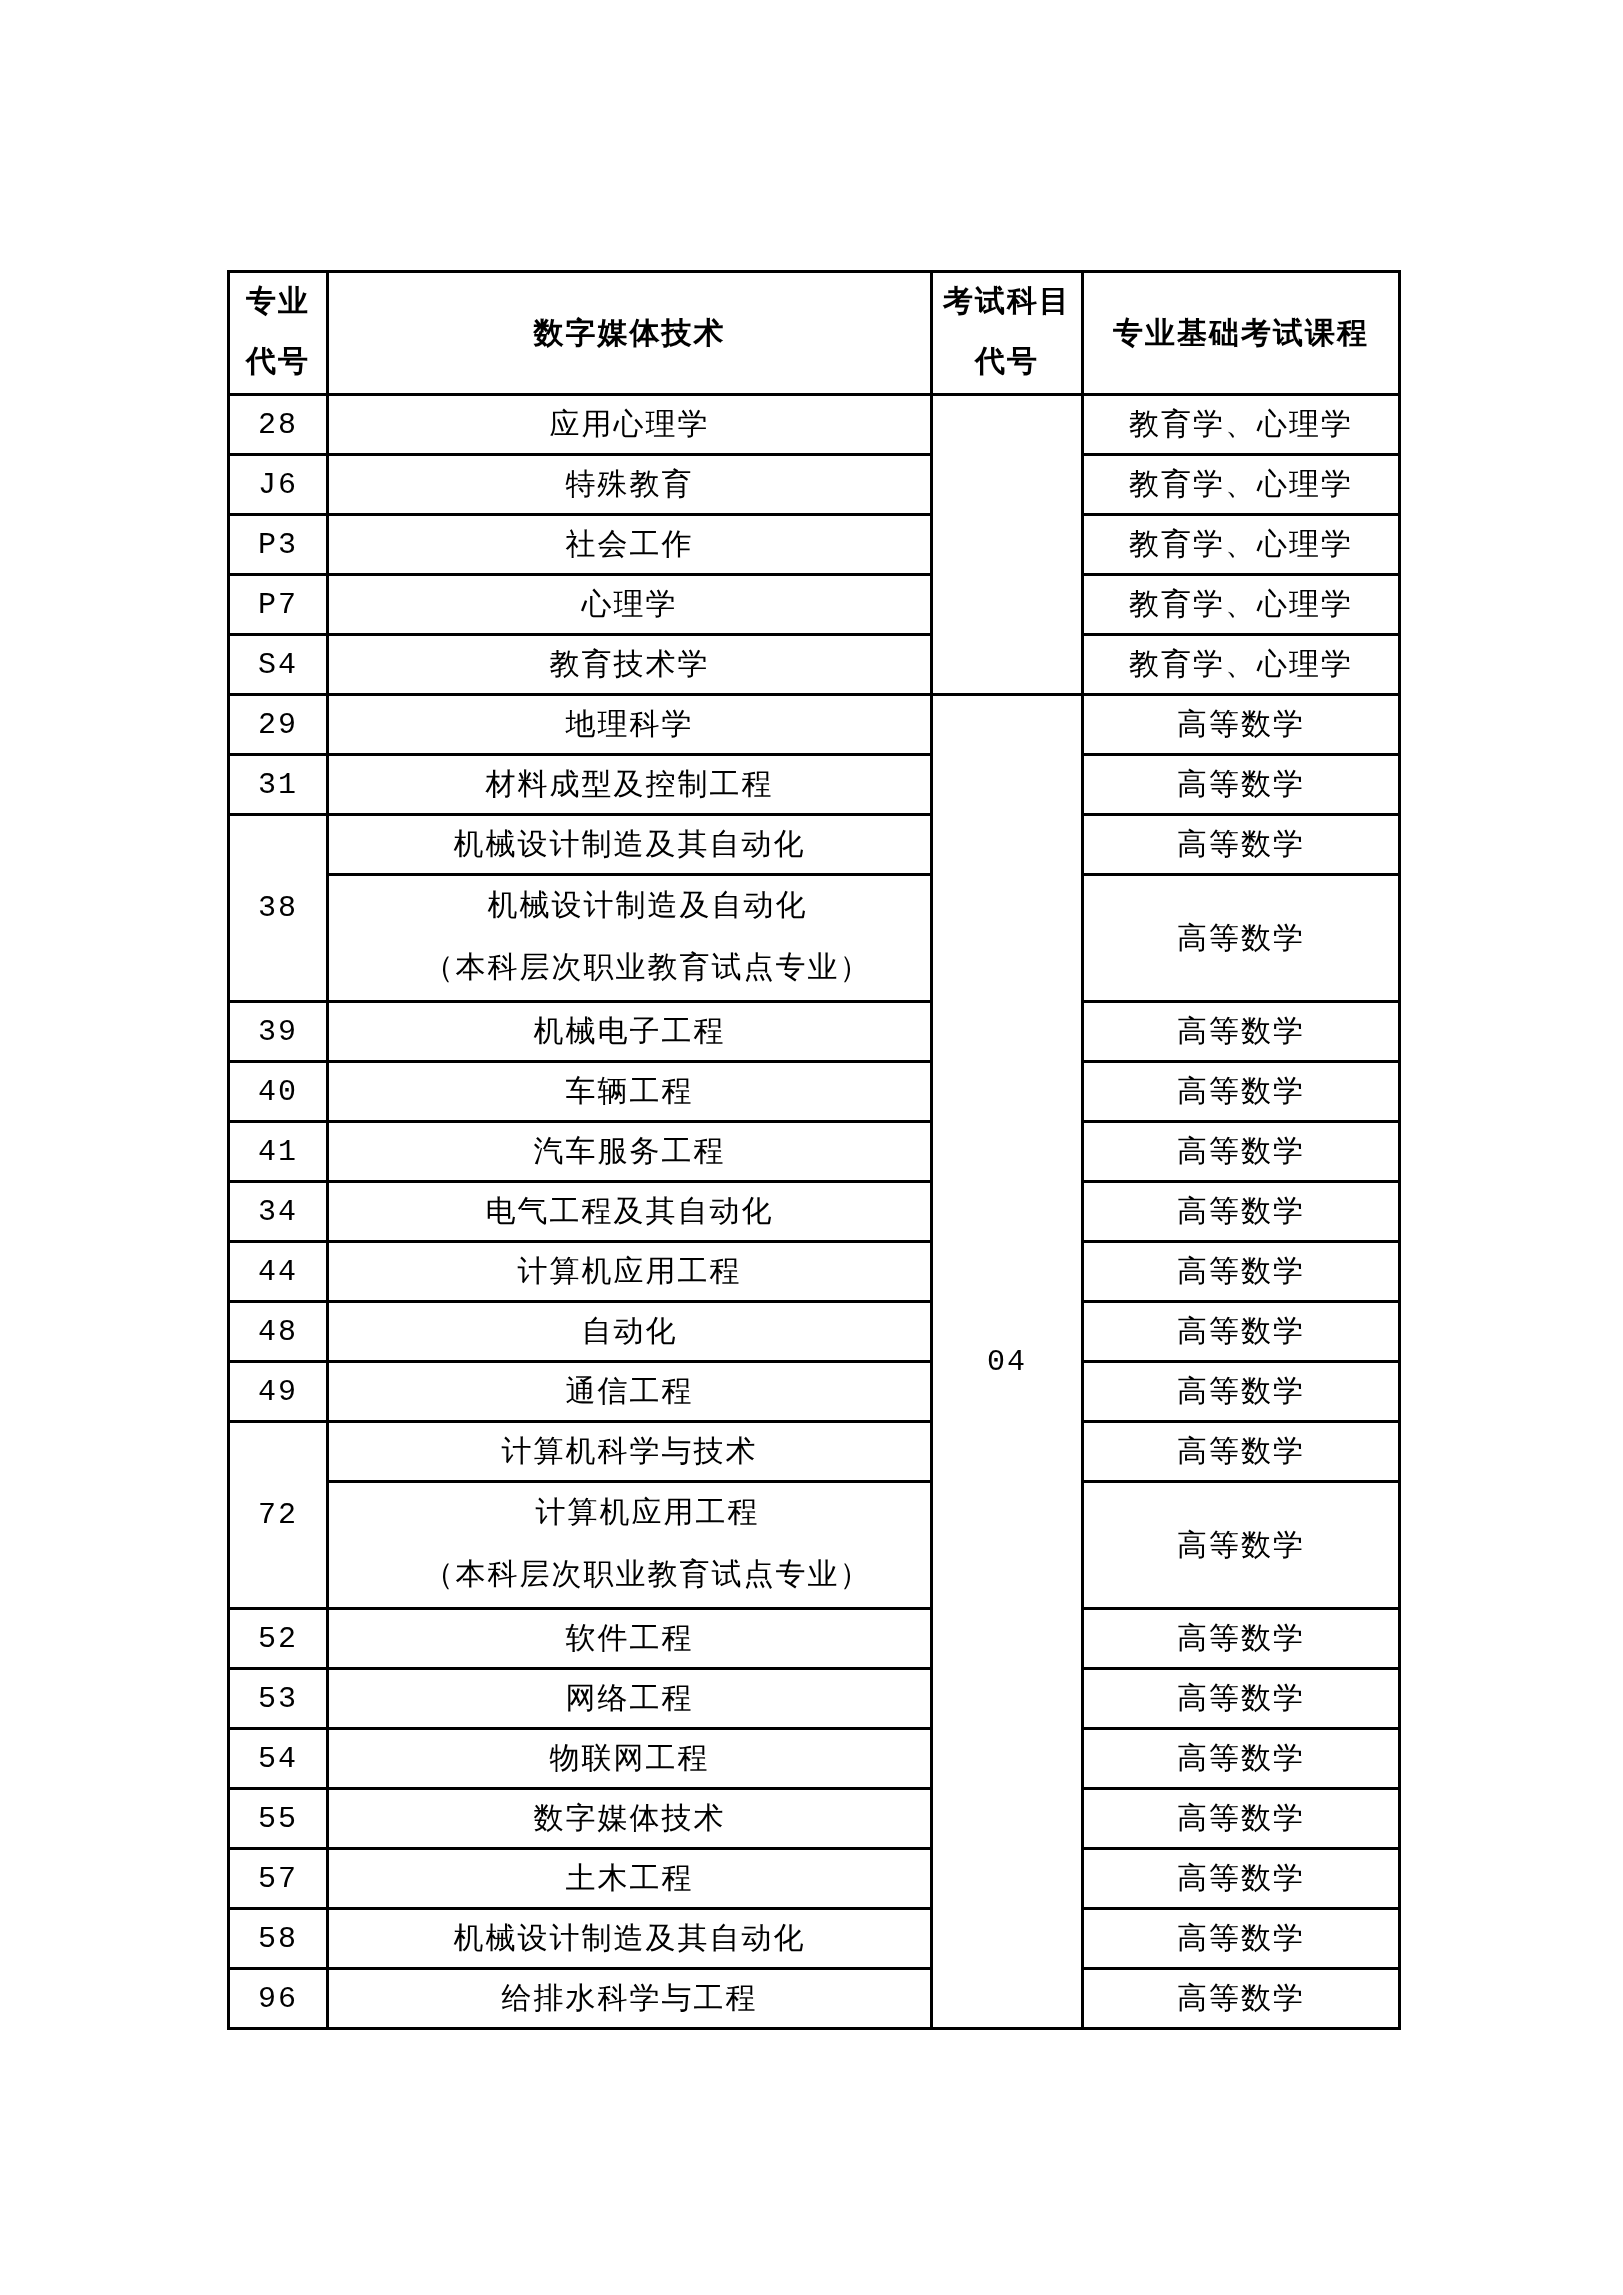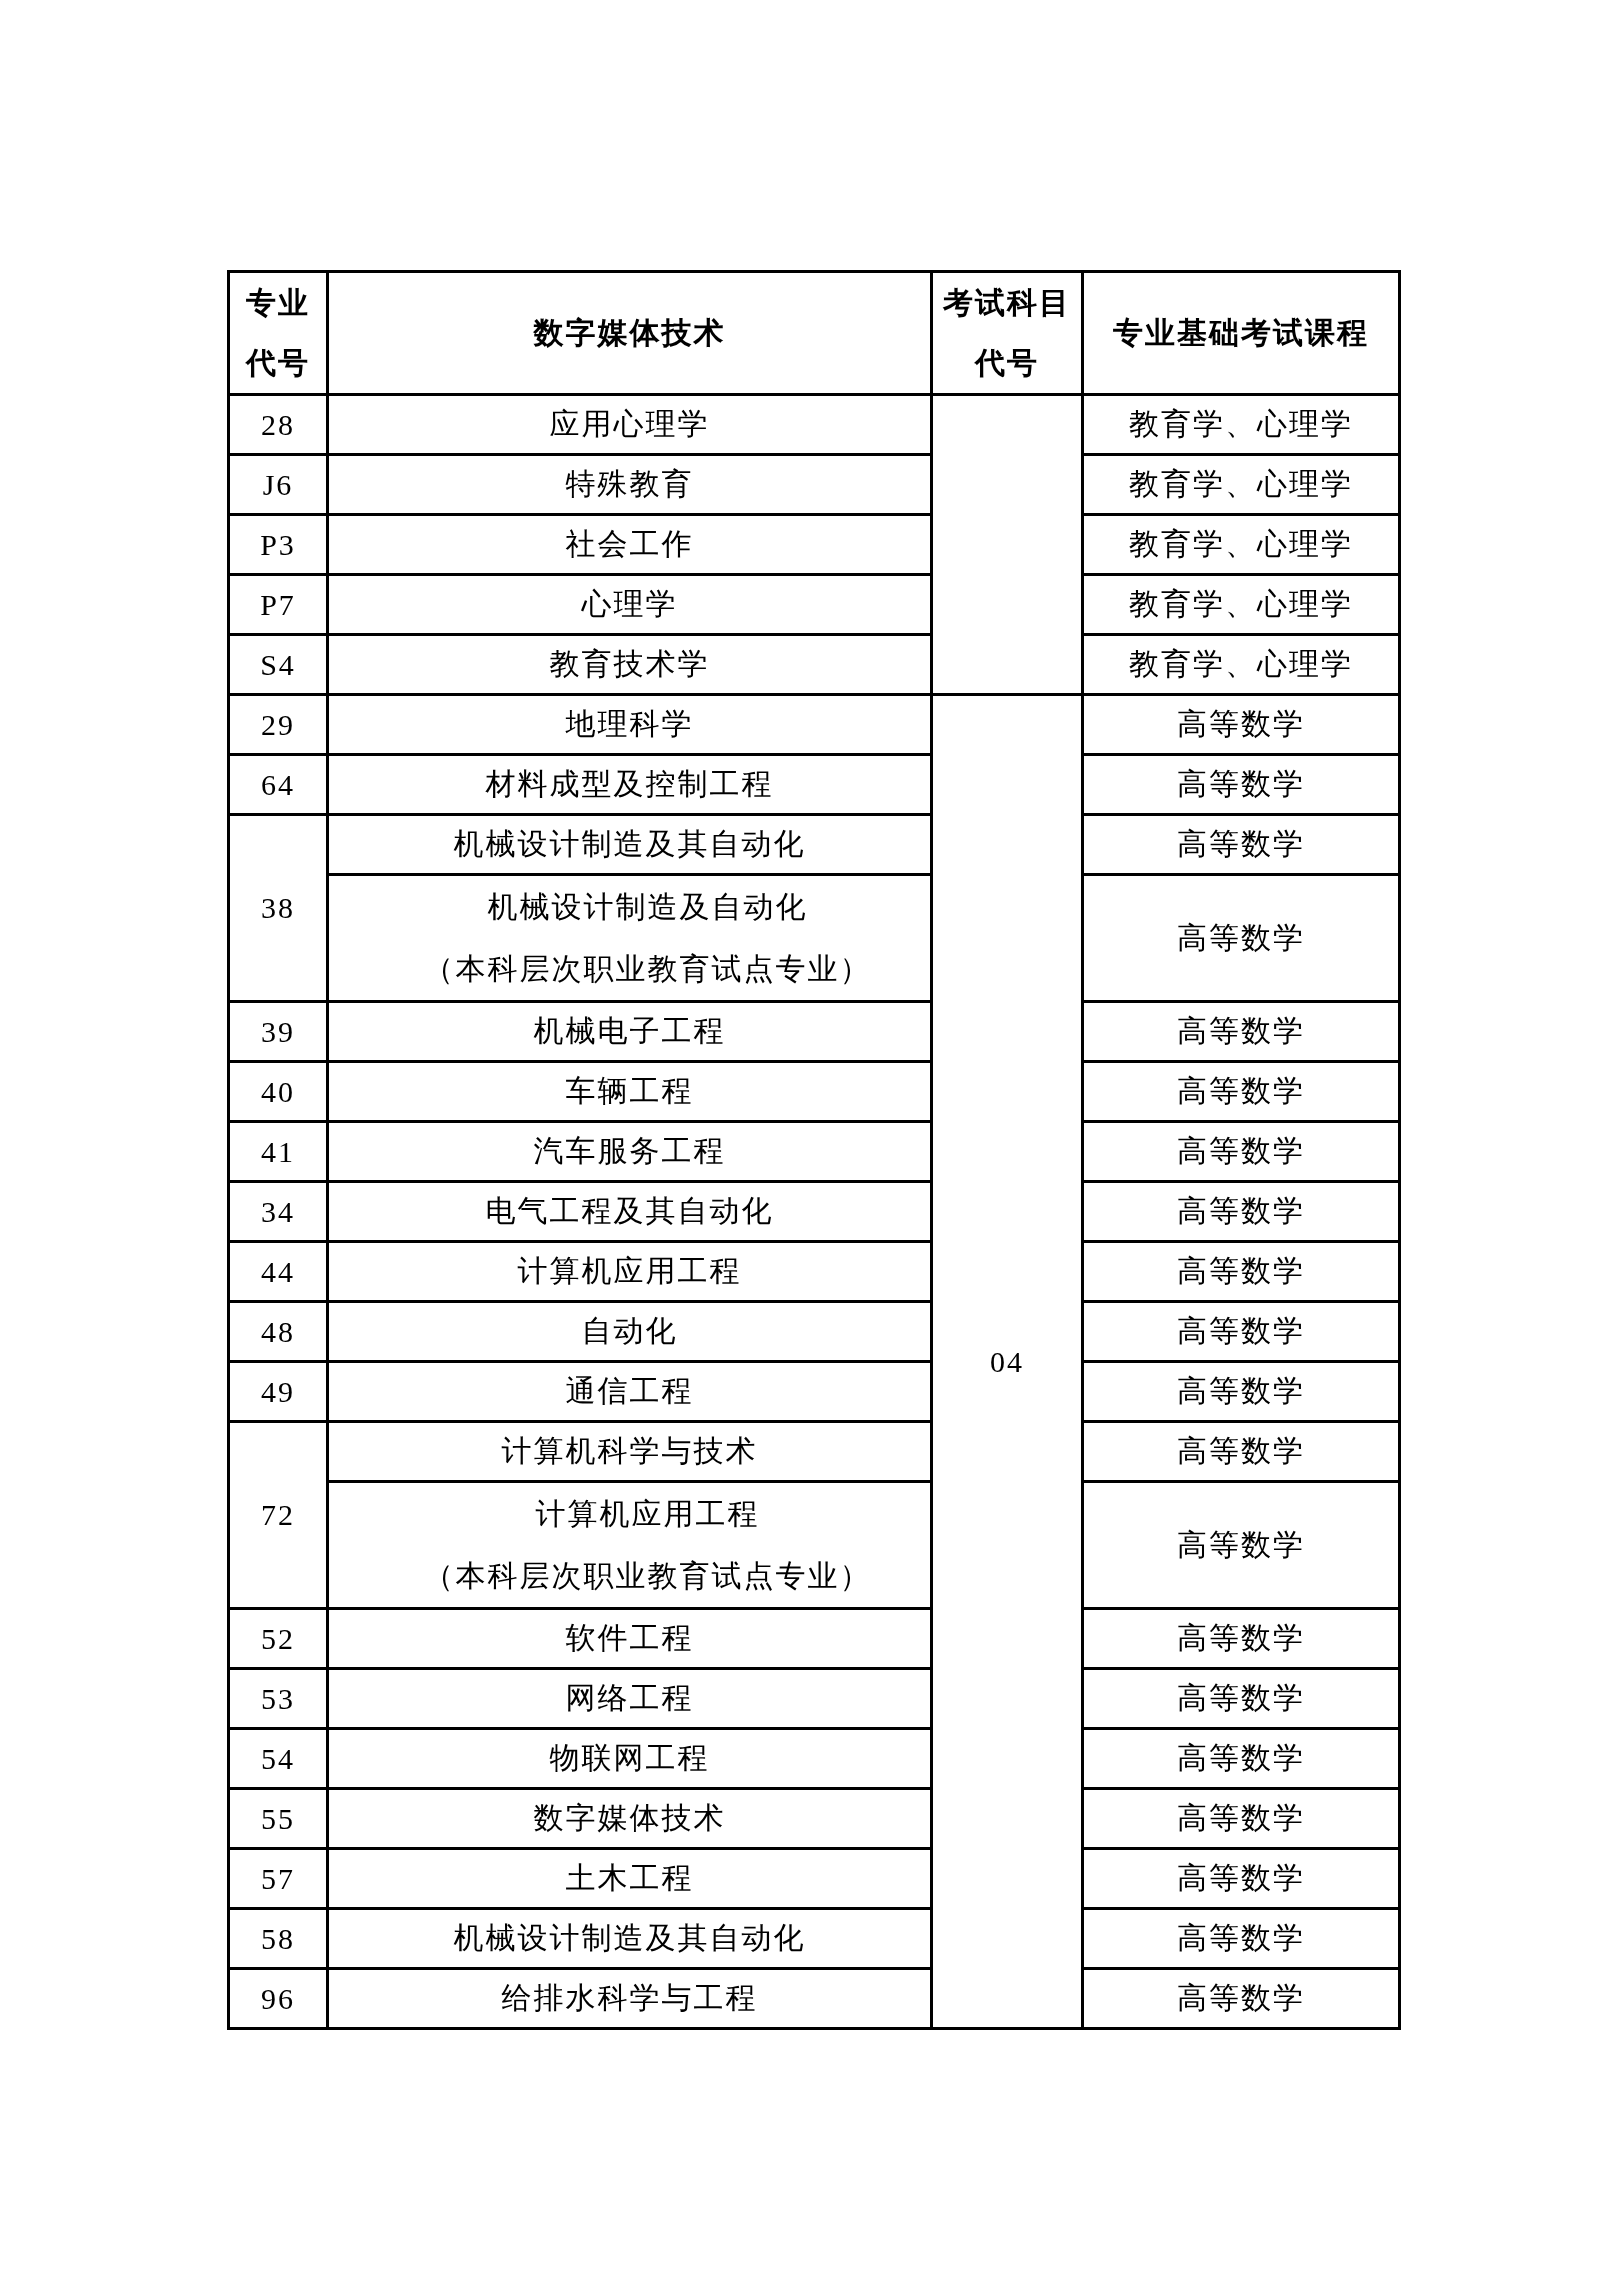--- a/index.html
+++ b/index.html
@@ -9,20 +9,21 @@
     position: relative;
     font-family: "Liberation Serif", "DejaVu Serif", serif;
     color: #000000;
   }
   table.majors {
     position: absolute;
     left: 227px; top: 270px;
     width: 1171px;
     border-collapse: collapse;
     table-layout: fixed;
+    font-family: Liberation Mono, monospace;
   }
   .majors col.c1 { width: 99px; }
   .majors col.c2 { width: 604px; }
   .majors col.c3 { width: 151px; }
   .majors col.c4 { width: 317px; }
   .majors th, .majors td {
     border: 3.3px solid #000000;
     padding: 0;
     text-align: center;
     vertical-align: middle;
@@ -91,21 +92,21 @@
       <td>教育学、心理学</td>
     </tr>
 
     <tr class="r">
       <td class="code-cell">29</td>
       <td>地理科学</td>
       <td rowspan="20" class="code-cell">04</td>
       <td>高等数学</td>
     </tr>
     <tr class="r">
-      <td class="code-cell">64</td>
+      <td class="code-cell">31</td>
       <td>材料成型及控制工程</td>
       <td>高等数学</td>
     </tr>
     <tr class="r">
       <td rowspan="2" class="code-cell">38</td>
       <td>机械设计制造及其自动化</td>
       <td>高等数学</td>
     </tr>
     <tr class="rd">
       <td class="two-line-wide">

